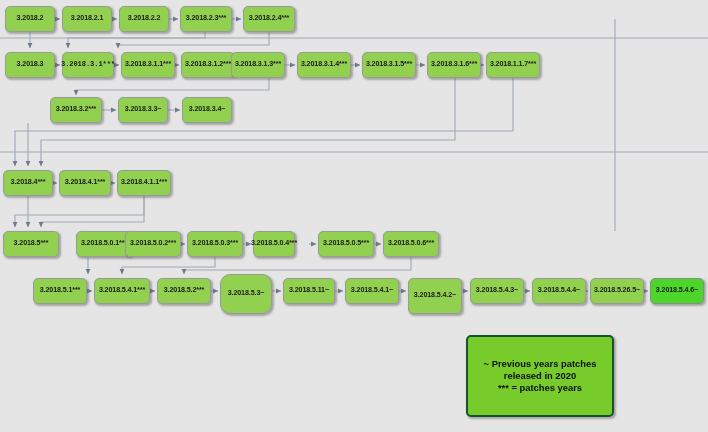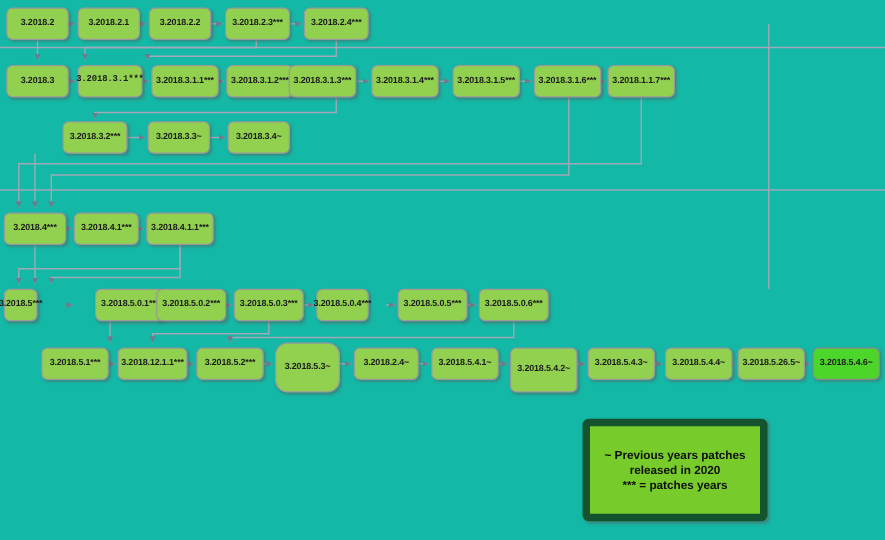--- a/index.html
+++ b/index.html
@@ -8,21 +8,21 @@
     padding: 0;
     background: #ffffff;
   }
   body {
     font-family: "Liberation Sans", sans-serif;
   }
   #canvas {
     position: relative;
     width: 708px;
     height: 432px;
-    background: #14b8a6;
+    background: #e5e5e5;
     overflow: hidden;
   }
   
   #wires {
     position: absolute;
     left: 0;
     top: 0;
     width: 708px;
     height: 432px;
   }
@@ -48,21 +48,21 @@
   }
   .node.highlight {
     background: #4dd62a;
     border-color: #8a8a8a;
   }
   
   #legend {
     position: absolute;
     box-sizing: border-box;
     background: #77cc2b;
-    border: 6px solid #14532d;
+    border: 2px solid #14532d;
     border-radius: 5px;
     box-shadow: 1.5px 1.5px 2px rgba(90,90,90,0.45);
     display: flex;
     flex-direction: column;
     align-items: center;
     justify-content: center;
     text-align: center;
     color: #0d0d0d;
     font-size: 9.4px;
     font-weight: bold;
@@ -161,32 +161,32 @@
       <div class="node" style="left: 297px; top: 52px; width: 54px; height: 26px;">3.2018.3.1.4***</div>
       <div class="node" style="left: 362px; top: 52px; width: 54px; height: 26px;">3.2018.3.1.5***</div>
       <div class="node" style="left: 427px; top: 52px; width: 54px; height: 26px;">3.2018.3.1.6***</div>
       <div class="node" style="left: 486px; top: 52px; width: 54px; height: 26px;">3.2018.1.1.7***</div>
       <div class="node" style="left: 50px; top: 97px; width: 52px; height: 26px;">3.2018.3.2***</div>
       <div class="node" style="left: 118px; top: 97px; width: 50px; height: 26px;">3.2018.3.3~</div>
       <div class="node" style="left: 182px; top: 97px; width: 50px; height: 26px;">3.2018.3.4~</div>
       <div class="node" style="left: 3px; top: 170px; width: 50px; height: 26px;">3.2018.4***</div>
       <div class="node" style="left: 59px; top: 170px; width: 52px; height: 26px;">3.2018.4.1***</div>
       <div class="node" style="left: 117px; top: 170px; width: 54px; height: 26px;">3.2018.4.1.1***</div>
-      <div class="node" style="left: 3px; top: 231px; width: 27px; height: 26px;">3.2018.5***</div>
+      <div class="node" style="left: 3px; top: 231px; width: 56px; height: 26px;">3.2018.5***</div>
       <div class="node" style="left: 60px; top: 231px; width: 56px; height: 26px; margin-left: 16px;">3.2018.5.0.1***</div>
       <div class="node" style="left: 125px; top: 231px; width: 56px; height: 26px;">3.2018.5.0.2***</div>
       <div class="node" style="left: 187px; top: 231px; width: 56px; height: 26px;">3.2018.5.0.3***</div>
       <div class="node" style="left: 253px; top: 231px; width: 42px; height: 26px;">3.2018.5.0.4***</div>
       <div class="node" style="left: 318px; top: 231px; width: 56px; height: 26px;">3.2018.5.0.5***</div>
       <div class="node" style="left: 383px; top: 231px; width: 56px; height: 26px;">3.2018.5.0.6***</div>
       <div class="node" style="left: 33px; top: 278px; width: 54px; height: 26px;">3.2018.5.1***</div>
-      <div class="node" style="left: 94px; top: 278px; width: 56px; height: 26px;">3.2018.12.1.1***</div>
+      <div class="node" style="left: 94px; top: 278px; width: 56px; height: 26px;">3.2018.5.4.1***</div>
       <div class="node" style="left: 157px; top: 278px; width: 54px; height: 26px;">3.2018.5.2***</div>
       <div class="node" style="left: 220px; top: 274px; width: 52px; height: 40px; border-radius: 10px;">3.2018.5.3~</div>
-      <div class="node" style="left: 283px; top: 278px; width: 52px; height: 26px;">3.2018.2.4~</div>
+      <div class="node" style="left: 283px; top: 278px; width: 52px; height: 26px;">3.2018.5.11~</div>
       <div class="node" style="left: 345px; top: 278px; width: 54px; height: 26px;">3.2018.5.4.1~</div>
       <div class="node" style="left: 408px; top: 278px; width: 54px; height: 36px;">3.2018.5.4.2~</div>
       <div class="node" style="left: 470px; top: 278px; width: 54px; height: 26px;">3.2018.5.4.3~</div>
       <div class="node" style="left: 532px; top: 278px; width: 54px; height: 26px;">3.2018.5.4.4~</div>
       <div class="node" style="left: 590px; top: 278px; width: 54px; height: 26px;">3.2018.5.26.5~</div>
       <div class="node highlight" style="left: 650px; top: 278px; width: 54px; height: 26px;">3.2018.5.4.6~</div>
     </div>
 
   <div id="legend" style="left: 466px; top: 335px; width: 148px; height: 82px;">
       <div>~ Previous years patches</div>

